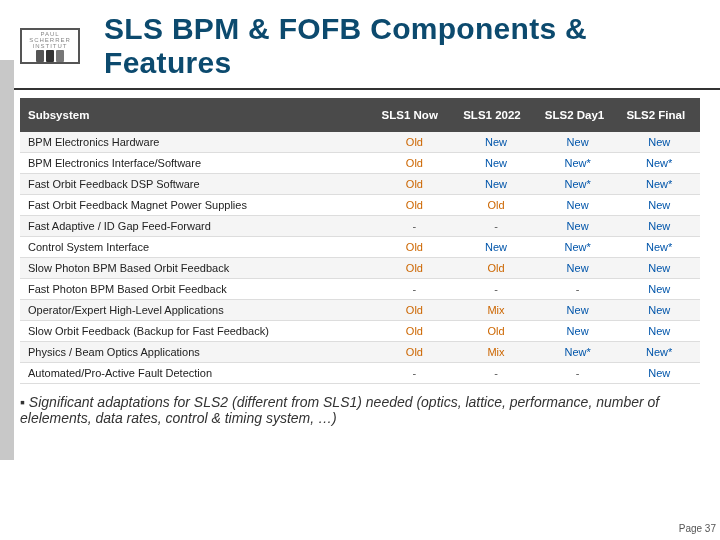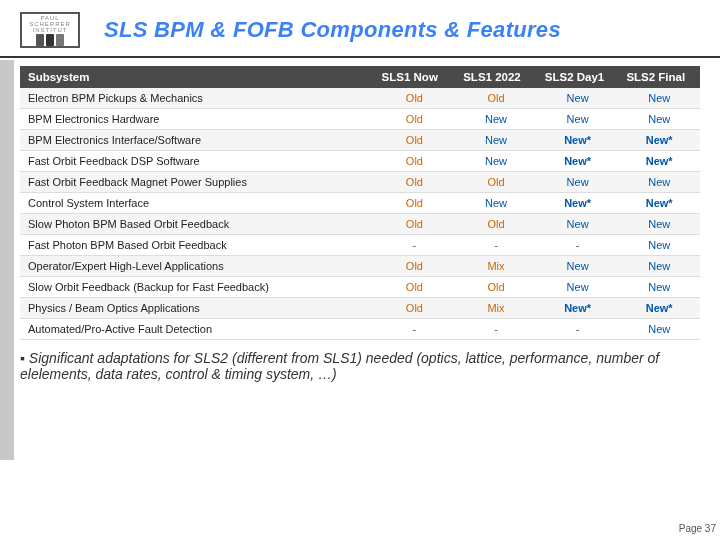--- a/index.html
+++ b/index.html
@@ -28,45 +28,44 @@
       width: 60px;
       height: 36px;
       border: 2px solid #555;
       display: flex;
       align-items: center;
       justify-content: center;
       position: relative;
       margin-right: 8px;
     }
     .title {
-      font-size: 22px;
+      font-size: 30px;
       font-weight: bold;
-      color: #3b82f6;
+      color: #0c4a6e;
       letter-spacing: 0.3px;
-      font-style: italic;
     }
 
     
     .table-container {
       padding: 8px 20px 4px 20px;
     }
 
     table {
       width: 100%;
       border-collapse: collapse;
       font-size: 11.5px;
     }
 
     thead tr {
       background: #4a4a4a;
       color: #fff;
     }
 
     thead th {
-      padding: 5px 8px;
+      padding: 11px 8px;
       text-align: left;
       font-weight: bold;
       font-size: 11.5px;
       white-space: nowrap;
     }
 
     thead th:first-child {
       width: 52%;
     }
     thead th:not(:first-child) {
@@ -102,21 +101,21 @@
     .cell-old {
       color: #cc6600;
       font-weight: normal;
     }
     .cell-new {
       color: #0055aa;
       font-weight: normal;
     }
     .cell-new-star {
       color: #0055aa;
-      font-weight: bold;
+      font-weight: normal;
     }
     .cell-mix {
       color: #cc6600;
       font-weight: normal;
     }
     .cell-dash {
       color: #555;
     }
 
     
@@ -176,27 +175,20 @@
     <thead>
       <tr>
         <th>Subsystem</th>
         <th>SLS1 Now</th>
         <th>SLS1 2022</th>
         <th>SLS2 Day1</th>
         <th>SLS2 Final</th>
       </tr>
     </thead>
     <tbody id="table-body">
-    <tr>
-          <td>Electron BPM Pickups &amp; Mechanics</td>
-          <td class="cell-old">Old</td>
-          <td class="cell-old">Old</td>
-          <td class="cell-new">New</td>
-          <td class="cell-new">New</td>
-        </tr>
         <tr>
           <td>BPM Electronics Hardware</td>
           <td class="cell-old">Old</td>
           <td class="cell-new">New</td>
           <td class="cell-new">New</td>
           <td class="cell-new">New</td>
         </tr>
         <tr>
           <td>BPM Electronics Interface/Software</td>
           <td class="cell-old">Old</td>
@@ -208,20 +200,27 @@
           <td>Fast Orbit Feedback DSP Software</td>
           <td class="cell-old">Old</td>
           <td class="cell-new">New</td>
           <td class="cell-new-star">New*</td>
           <td class="cell-new-star">New*</td>
         </tr>
         <tr>
           <td>Fast Orbit Feedback Magnet Power Supplies</td>
           <td class="cell-old">Old</td>
           <td class="cell-old">Old</td>
+          <td class="cell-new">New</td>
+          <td class="cell-new">New</td>
+        </tr>
+        <tr>
+          <td>Fast Adaptive / ID Gap Feed-Forward</td>
+          <td class="cell-dash">-</td>
+          <td class="cell-dash">-</td>
           <td class="cell-new">New</td>
           <td class="cell-new">New</td>
         </tr>
         <tr>
           <td>Control System Interface</td>
           <td class="cell-old">Old</td>
           <td class="cell-new">New</td>
           <td class="cell-new-star">New*</td>
           <td class="cell-new-star">New*</td>
         </tr>

